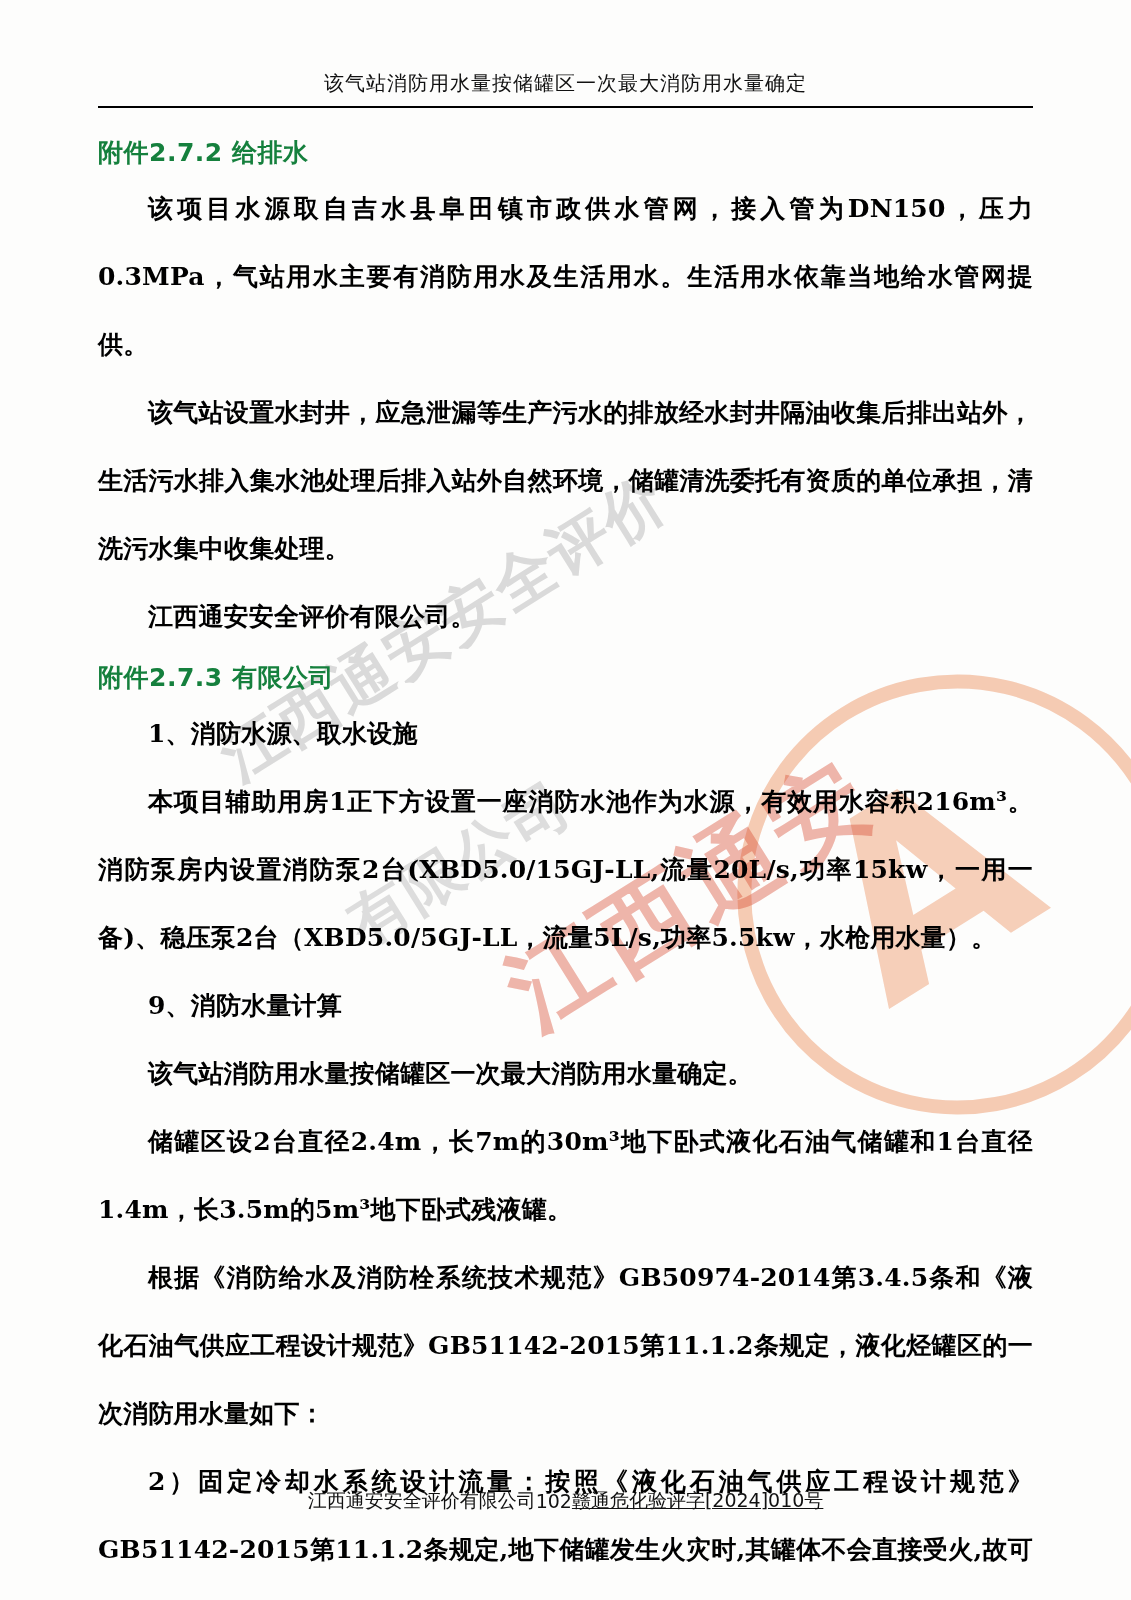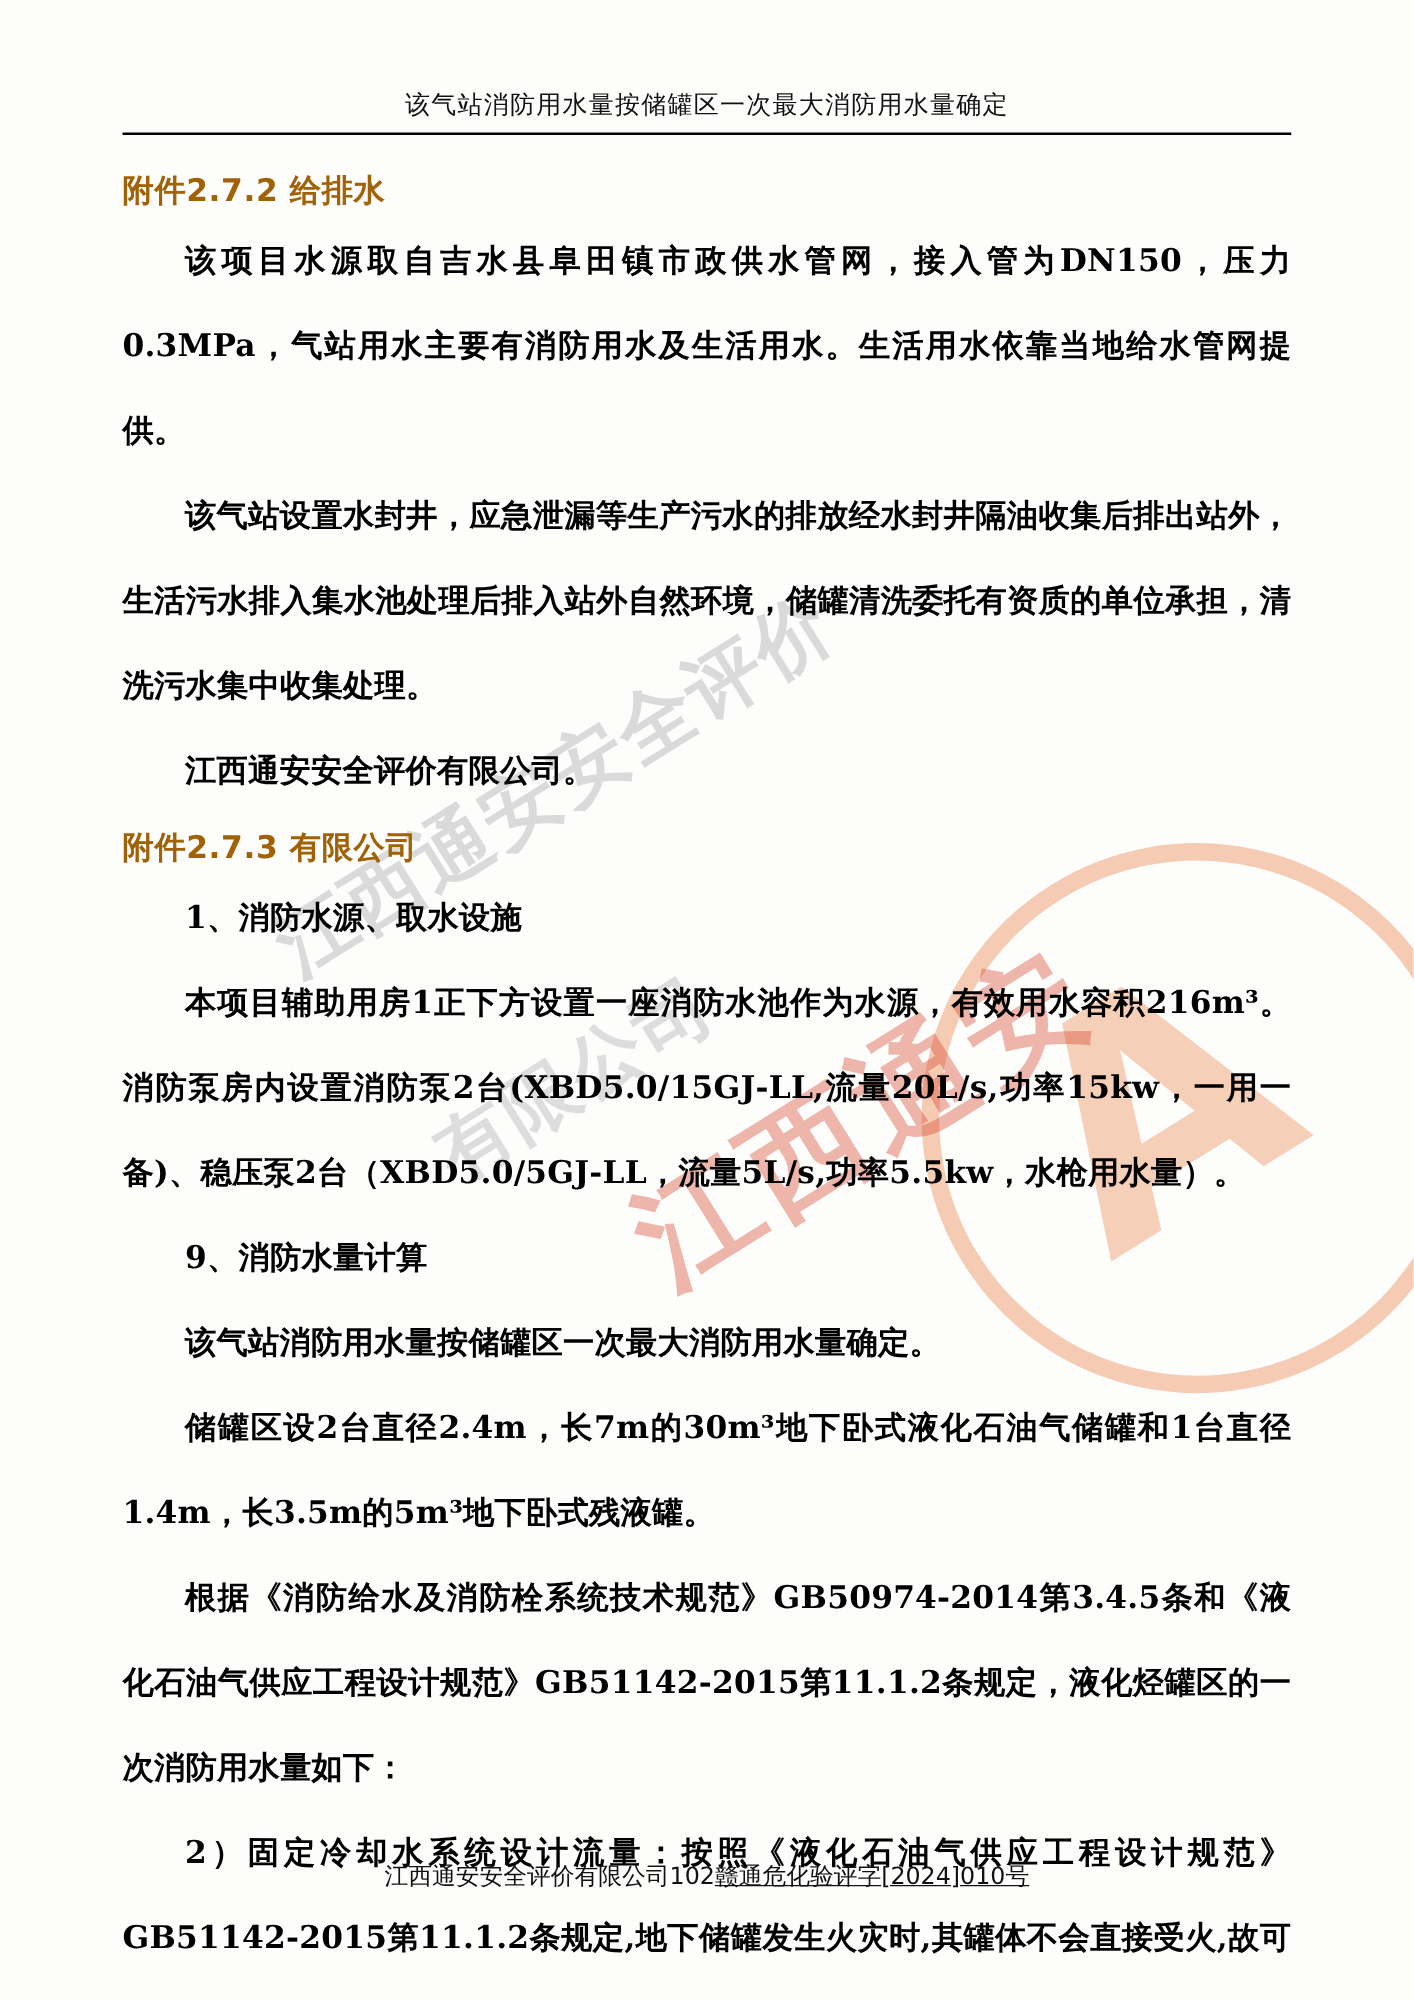--- a/index.html
+++ b/index.html
@@ -122,21 +122,21 @@
     top: 126px;
     width: 935px;
     z-index: 1;
   }
   h2.section {
     font-family: "DejaVu Sans", "Liberation Sans", sans-serif;
     font-size: 25px;
     font-weight: bold;
     margin: 10px 0 6px 0;
     letter-spacing: 0.5px;
-    color: #a16207;
+    color: #15803d;
   }
   p.para {
     font-size: 25px;
     line-height: 68px;
     margin: 0;
     text-align: justify;
     text-justify: inter-ideograph;
     text-indent: 2em;
     letter-spacing: 0.2px;
     font-weight: bold;

